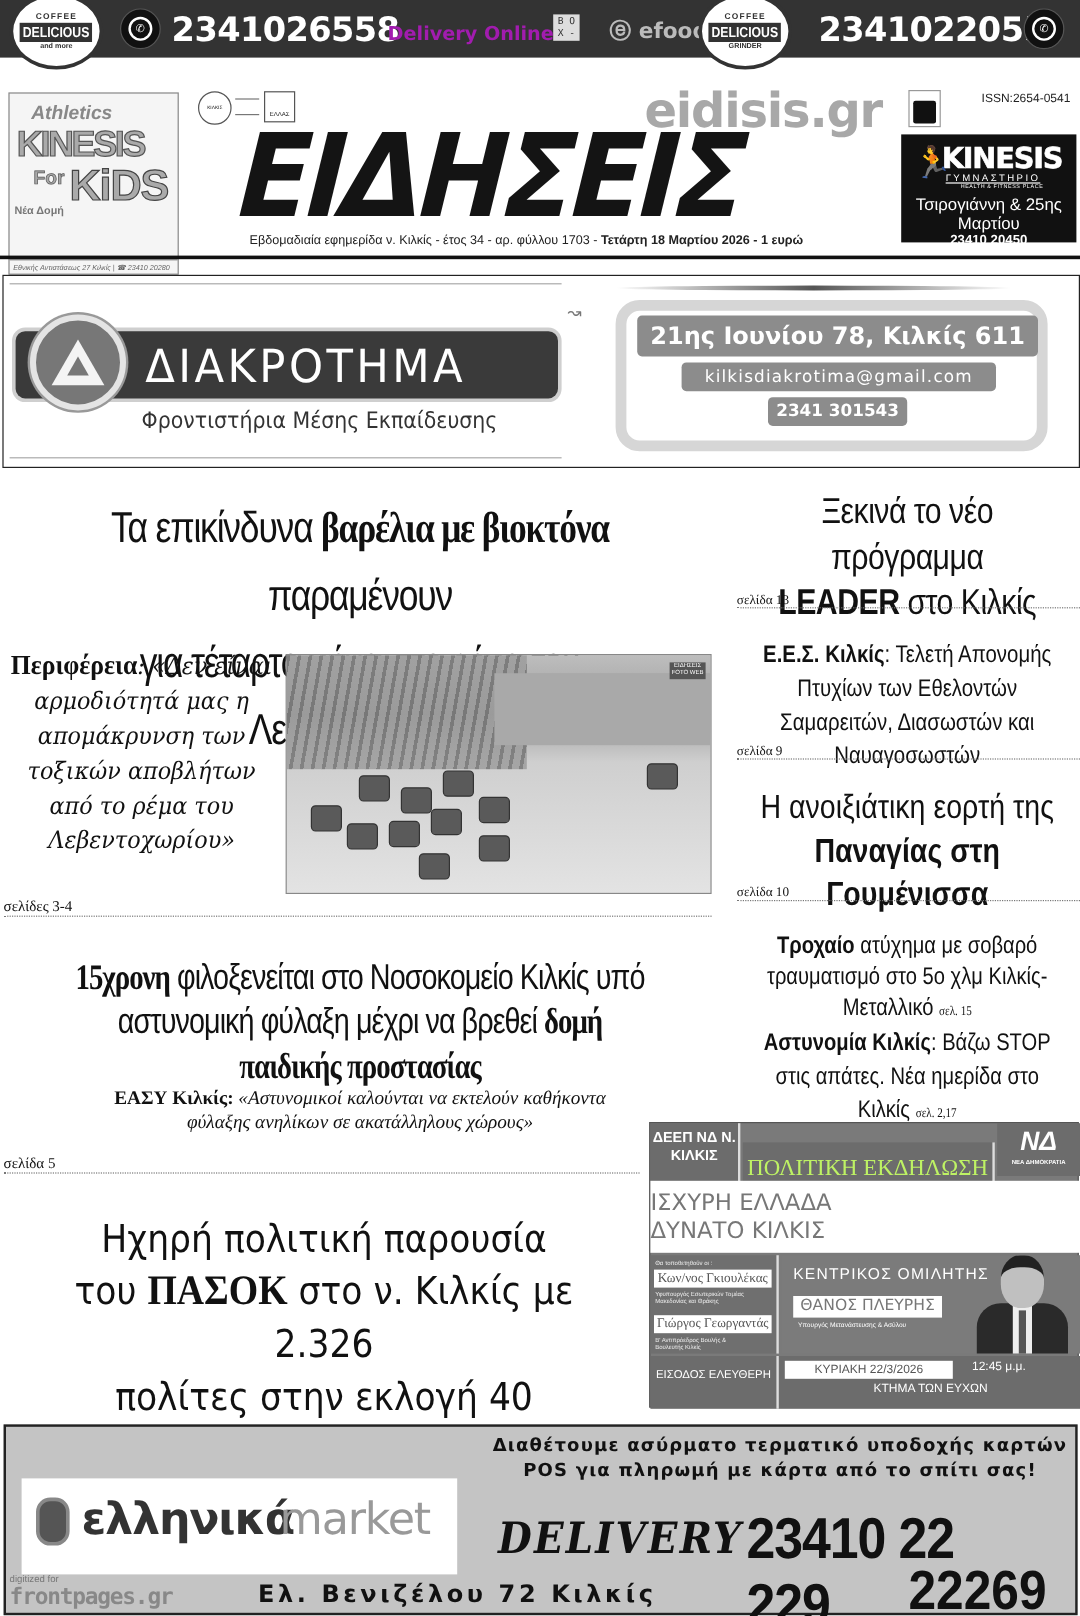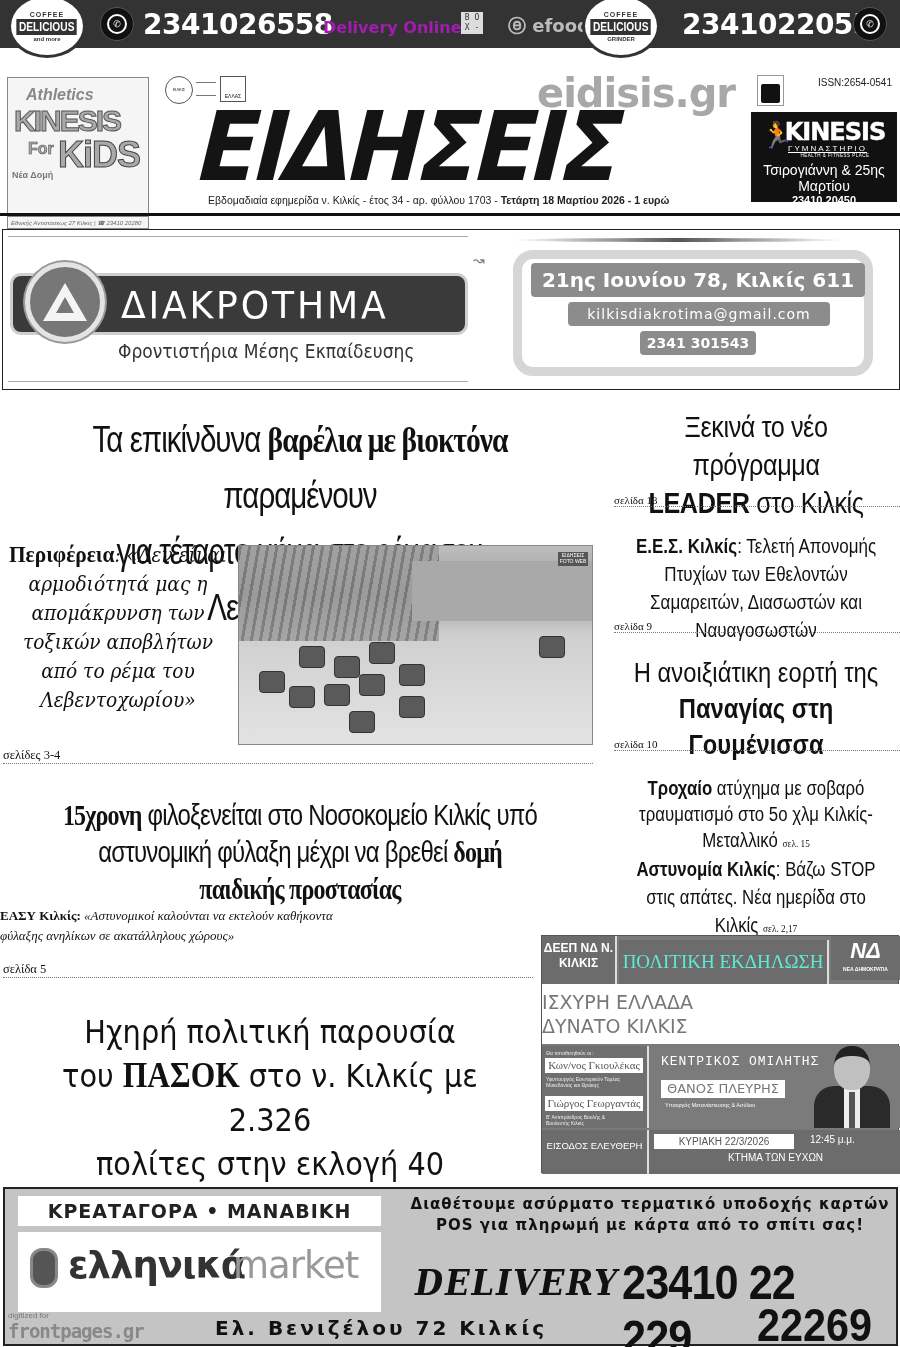--- a/index.html
+++ b/index.html
@@ -72,47 +72,47 @@
   .pageref { font-family: "Liberation Serif", serif; font-size: 12.5px; color: #111; }
   .dotted { border-bottom: 1.5px dotted #777; }
   .photo { left: 238px; top: 545px; width: 355px; height: 200px; border: 1px solid #888; overflow: hidden; background: linear-gradient(180deg, #bdbdbd 0%, #9e9e9e 25%, #cfcfcf 45%, #e3e3e3 100%); }
   .photo .field { position: absolute; right: 0; top: 15px; width: 180px; height: 60px; background: #a9a9a9; }
   .photo .trees { position: absolute; left: 0; top: 0; width: 200px; height: 95px; background: repeating-linear-gradient(100deg, #6e6e6e 0 3px, #9a9a9a 3px 9px); opacity: 0.8; }
   .photo .barrel { position: absolute; width: 26px; height: 22px; background: #5a5a5a; border-radius: 4px; border: 1px solid #333; }
   .photo .wm { position: absolute; right: 4px; top: 6px; width: 30px; height: 14px; background: #555; color: #fff; font-size: 5px; text-align: center; }
 
   .h-girl { left: 0; top: 796px; width: 600px; text-align: center; font-size: 30px; line-height: 37px; letter-spacing: -1px; transform: scaleX(0.8); }
   .h-girl b { font-family: "Liberation Serif", serif; }
-  .easy { left: 0; top: 906px; width: 600px; text-align: left; font-size: 13px; line-height: 20px; font-family: "Liberation Serif", serif; font-style: italic; }
+  .easy { left: 0; top: 906px; width: 600px; text-align: center; font-size: 16px; line-height: 20px; font-family: "Liberation Serif", serif; font-style: italic; }
   .easy b { font-style: normal; }
   .h-pasok { left: 0; top: 1010px; width: 540px; text-align: center; font-size: 32px; line-height: 44px; font-family: "DejaVu Sans", sans-serif; transform: scaleX(0.9); }
   .h-pasok b { font-family: "Liberation Serif", serif; font-size: 35px; }
 
   .rc { left: 612px; width: 288px; text-align: center; }
   .h-leader { top: 408px; font-size: 30px; line-height: 38px; transform: scaleX(0.84); letter-spacing: -0.5px; }
   .h-ees { top: 532px; font-size: 20px; line-height: 28px; transform: scaleX(0.85); }
   .h-pan { top: 655px; font-size: 28px; line-height: 36px; transform: scaleX(0.85); }
   .h-tro { top: 775px; font-size: 20px; line-height: 26px; transform: scaleX(0.84); }
   .h-ast { top: 855px; font-size: 20px; line-height: 28px; transform: scaleX(0.84); }
   .small-sel { font-family: "Liberation Serif", serif; font-size: 11px; }
 
   
   .nd { left: 541px; top: 935px; width: 358px; height: 238px; background: #7a7a7a; border: 1px solid #555; }
   .nd .c1 { position: absolute; left: 0; top: 0; width: 75px; height: 54px; background: #6c6c6c; color: #fff; font-weight: bold; font-size: 12px; text-align: center; padding-top: 5px; line-height: 15px; border-right: 2px solid #ddd; }
-  .nd .c2 { position: absolute; left: 77px; top: 4px; width: 210px; height: 44px; background: #6c6c6c; color: #5eead4; font-family: "Liberation Serif", serif; font-size: 19px; text-align: center; line-height: 44px; border-right: 2px solid #ddd; }
+  .nd .c2 { position: absolute; left: 77px; top: 16px; width: 210px; height: 44px; background: #6c6c6c; color: #bef264; font-family: "Liberation Serif", serif; font-size: 19px; text-align: center; line-height: 44px; border-right: 2px solid #ddd; }
   .nd .c3 { position: absolute; left: 289px; top: 0; width: 69px; height: 44px; background: #6c6c6c; color: #fff; text-align: center; }
   .nd .c3 .logo { font-size: 22px; font-weight: bold; font-style: italic; line-height: 30px; }
   .nd .c3 .lbl { font-size: 5px; font-weight: bold; }
   .nd .slogan { position: absolute; left: 0; top: 48px; width: 358px; height: 60px; background: #fff; color: #777; text-align: left; font-size: 19px; line-height: 24px; padding-top: 6px; font-family: "DejaVu Sans", sans-serif; }
   .nd .left { position: absolute; left: 0; top: 110px; width: 107px; height: 82px; background: #6f6f6f; border-right: 2px solid #ddd; }
   .nd .left .lab { position: absolute; left: 4px; top: 4px; font-size: 5px; color: #eee; }
   .nd .left .name { position: absolute; left: 3px; width: 98px; height: 15px; background: #fff; color: #555; font-family: "Liberation Serif", serif; font-size: 11px; text-align: center; line-height: 15px; }
   .nd .left .role { position: absolute; left: 4px; font-size: 5px; color: #eee; line-height: 6px; }
   .nd .mid { position: absolute; left: 109px; top: 110px; width: 249px; height: 82px; background: #7b7b7b; }
-  .nd .mid .kt { position: absolute; left: 10px; top: 8px; color: #fff; font-size: 13px; letter-spacing: 1px; font-family: Liberation Mono, monospace; }
+  .nd .mid .kt { position: absolute; left: 10px; top: 8px; color: #fff; font-size: 13px; letter-spacing: 1px; font-family: Liberation Sans, sans-serif; }
   .nd .mid .spk { position: absolute; left: 10px; top: 34px; width: 124px; height: 18px; background: #fff; color: #777; font-size: 13px; text-align: center; line-height: 18px; font-family: "DejaVu Sans", sans-serif; }
   .nd .mid .min { position: absolute; left: 14px; top: 56px; color: #fff; font-size: 5.5px; }
   .nd .mid .person { position: absolute; right: 8px; top: -4px; width: 80px; height: 86px; }
   .nd .mid .person .head { position: absolute; left: 22px; top: 4px; width: 36px; height: 44px; border-radius: 45%; background: #c0c0c0; border-top: 10px solid #222; }
   .nd .mid .person .body { position: absolute; left: 2px; top: 44px; width: 76px; height: 42px; background: #2a2a2a; border-radius: 20px 20px 0 0; }
   .nd .mid .person .shirt { position: absolute; left: 32px; top: 44px; width: 16px; height: 42px; background: #eee; }
   .nd .mid .person .tie { position: absolute; left: 37px; top: 50px; width: 6px; height: 36px; background: #555; }
   .nd .bottom { position: absolute; left: 0; top: 194px; width: 358px; height: 44px; background: #6c6c6c; }
   .nd .bottom .free { position: absolute; left: 0; top: 0; width: 107px; height: 44px; color: #fff; font-size: 9.5px; text-align: center; padding-top: 10px; line-height: 12px; border-right: 2px solid #ddd; }
   .nd .bottom .date { position: absolute; left: 112px; top: 4px; width: 140px; height: 15px; background: #fff; color: #555; font-size: 10px; text-align: center; line-height: 15px; }
@@ -304,21 +304,20 @@
   </div>
   <div class="bottom">
     <div class="free">ΕΙΣΟΔΟΣ ΕΛΕΥΘΕΡΗ</div>
     <div class="date">ΚΥΡΙΑΚΗ 22/3/2026</div>
     <div class="time">12:45 μ.μ.</div>
     <div class="place">ΚΤΗΜΑ ΤΩΝ ΕΥΧΩΝ</div>
   </div>
 </div>
 
 <div class="abs ad2">
-  <div class="kb">ΚΡΕΑΤΑΓΟΡΑ • ΜΑΝΑΒΙΚΗ</div>
   <div class="em">
     <div class="icon"></div>
     <span class="el">ελληνικά</span>
     <span class="mk">market</span>
   </div>
   <div class="pos">Διαθέτουμε ασύρματο τερματικό υποδοχής καρτών POS για πληρωμή με κάρτα από το σπίτι σας!</div>
   <div class="dl">DELIVERY</div>
   <div class="ph1">23410 22 229</div>
   <div class="ph2">22269</div>
   <div class="addr">Ελ. Βενιζέλου 72 Κιλκίς</div>

